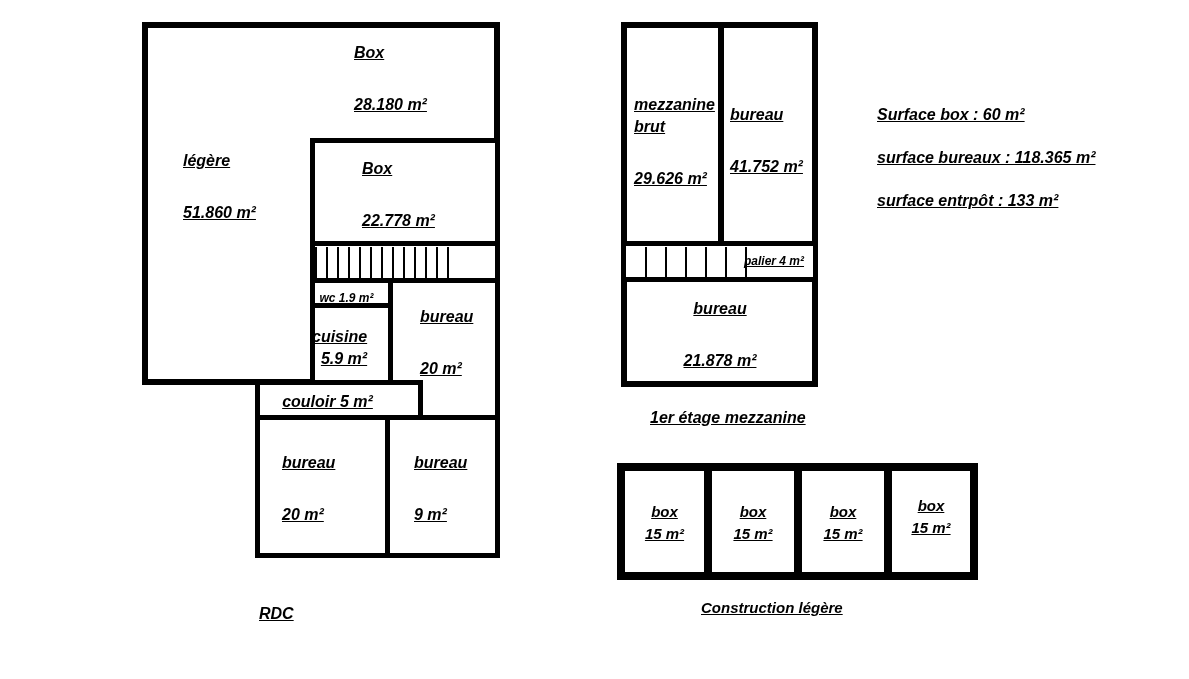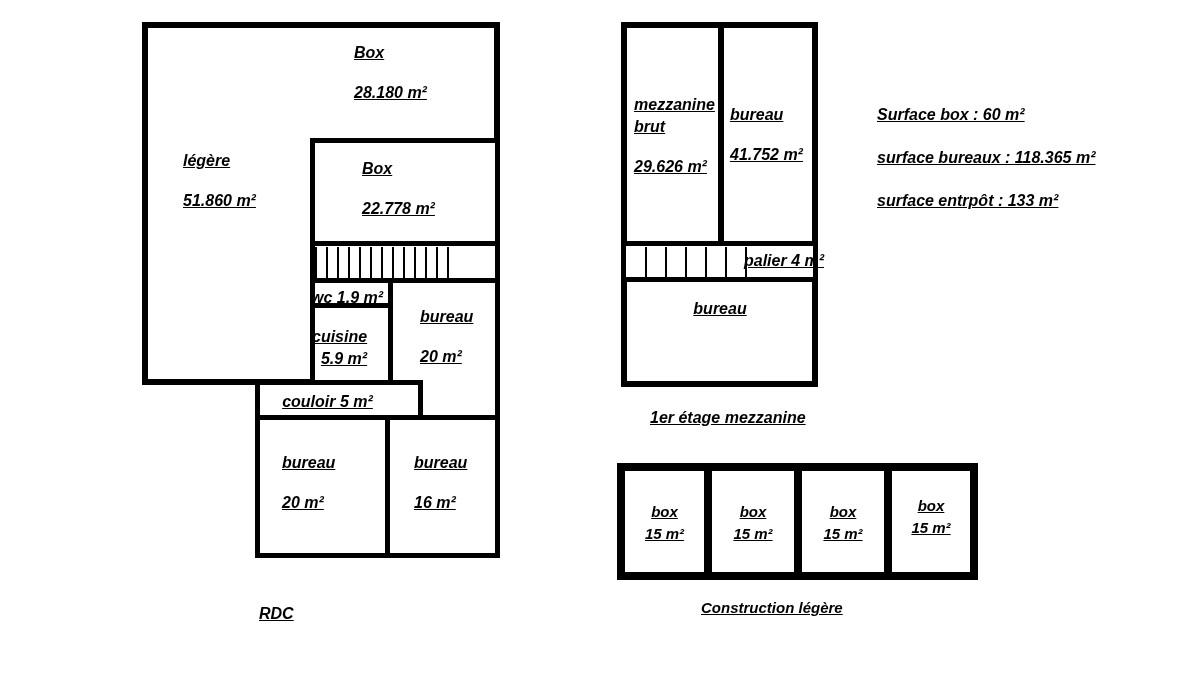--- a/index.html
+++ b/index.html
@@ -26,25 +26,25 @@
   .treads2{
     position:absolute;
     background:repeating-linear-gradient(90deg,transparent 0 18px,#000 18px 20px);
   }
   
   .txt{
     position:absolute;color:#000000;
     font-weight:bold;font-style:italic;text-decoration:underline;
     font-size:16px;line-height:22px;white-space:nowrap;
   }
-  .txt .ar{margin-top:18px;}
+  .txt .ar{margin-top:30px;}
   .txt.tight .ar{margin-top:0;}
   .wrap{white-space:normal;}
   .ctr{text-align:center;}
-  .small{font-size:16px;}
+  .small{font-size:12px;}
   .cbox{font-size:15px;line-height:22px;}
   .sline{line-height:22px;margin-bottom:21px;}
 </style>
 </head>
 <body>
 
 <div id="canvas">
 
   <div class="r r6" style="left:142px;top:22px;width:358px;height:363px;"></div>
 
@@ -94,21 +94,21 @@
 
   <div class="txt ctr" style="left:255px;top:391px;width:145px;">couloir 5 m²</div>
 
   <div class="txt" style="left:282px;top:452px;">
     <div class="nm">bureau</div>
     <div class="ar">20 m²</div>
   </div>
 
   <div class="txt" style="left:414px;top:452px;">
     <div class="nm">bureau</div>
-    <div class="ar">16 m²</div>
+    <div class="ar">9 m²</div>
   </div>
 
   <div class="txt" style="left:259px;top:603px;">RDC</div>
 
   <div class="r r6" style="left:621px;top:22px;width:197px;height:365px;"></div>
 
   <div class="blk" style="left:718px;top:26px;width:6px;height:220px;"></div>
 
   <div class="r" style="left:621px;top:241px;width:197px;height:41px;"></div>
   <div class="treads2" style="left:627px;top:247px;width:122px;height:30px;"></div>
@@ -120,20 +120,21 @@
 
   <div class="txt" style="left:730px;top:104px;">
     <div class="nm">bureau</div>
     <div class="ar">41.752 m²</div>
   </div>
 
   <div class="txt small" style="left:744px;top:250px;">palier 4 m²</div>
 
   <div class="txt ctr" style="left:627px;top:298px;width:186px;">
     <div class="nm">bureau</div>
+    <div class="ar">21.878 m²</div>
   </div>
 
   <div class="txt" style="left:650px;top:407px;">1er étage mezzanine</div>
 
   <div class="txt" style="left:877px;top:104px;">
     <div class="sline">Surface box : 60 m²</div>
     <div class="sline">surface bureaux : 118.365 m²</div>
     <div class="sline">surface entrpôt : 133 m²</div>
   </div>
 

